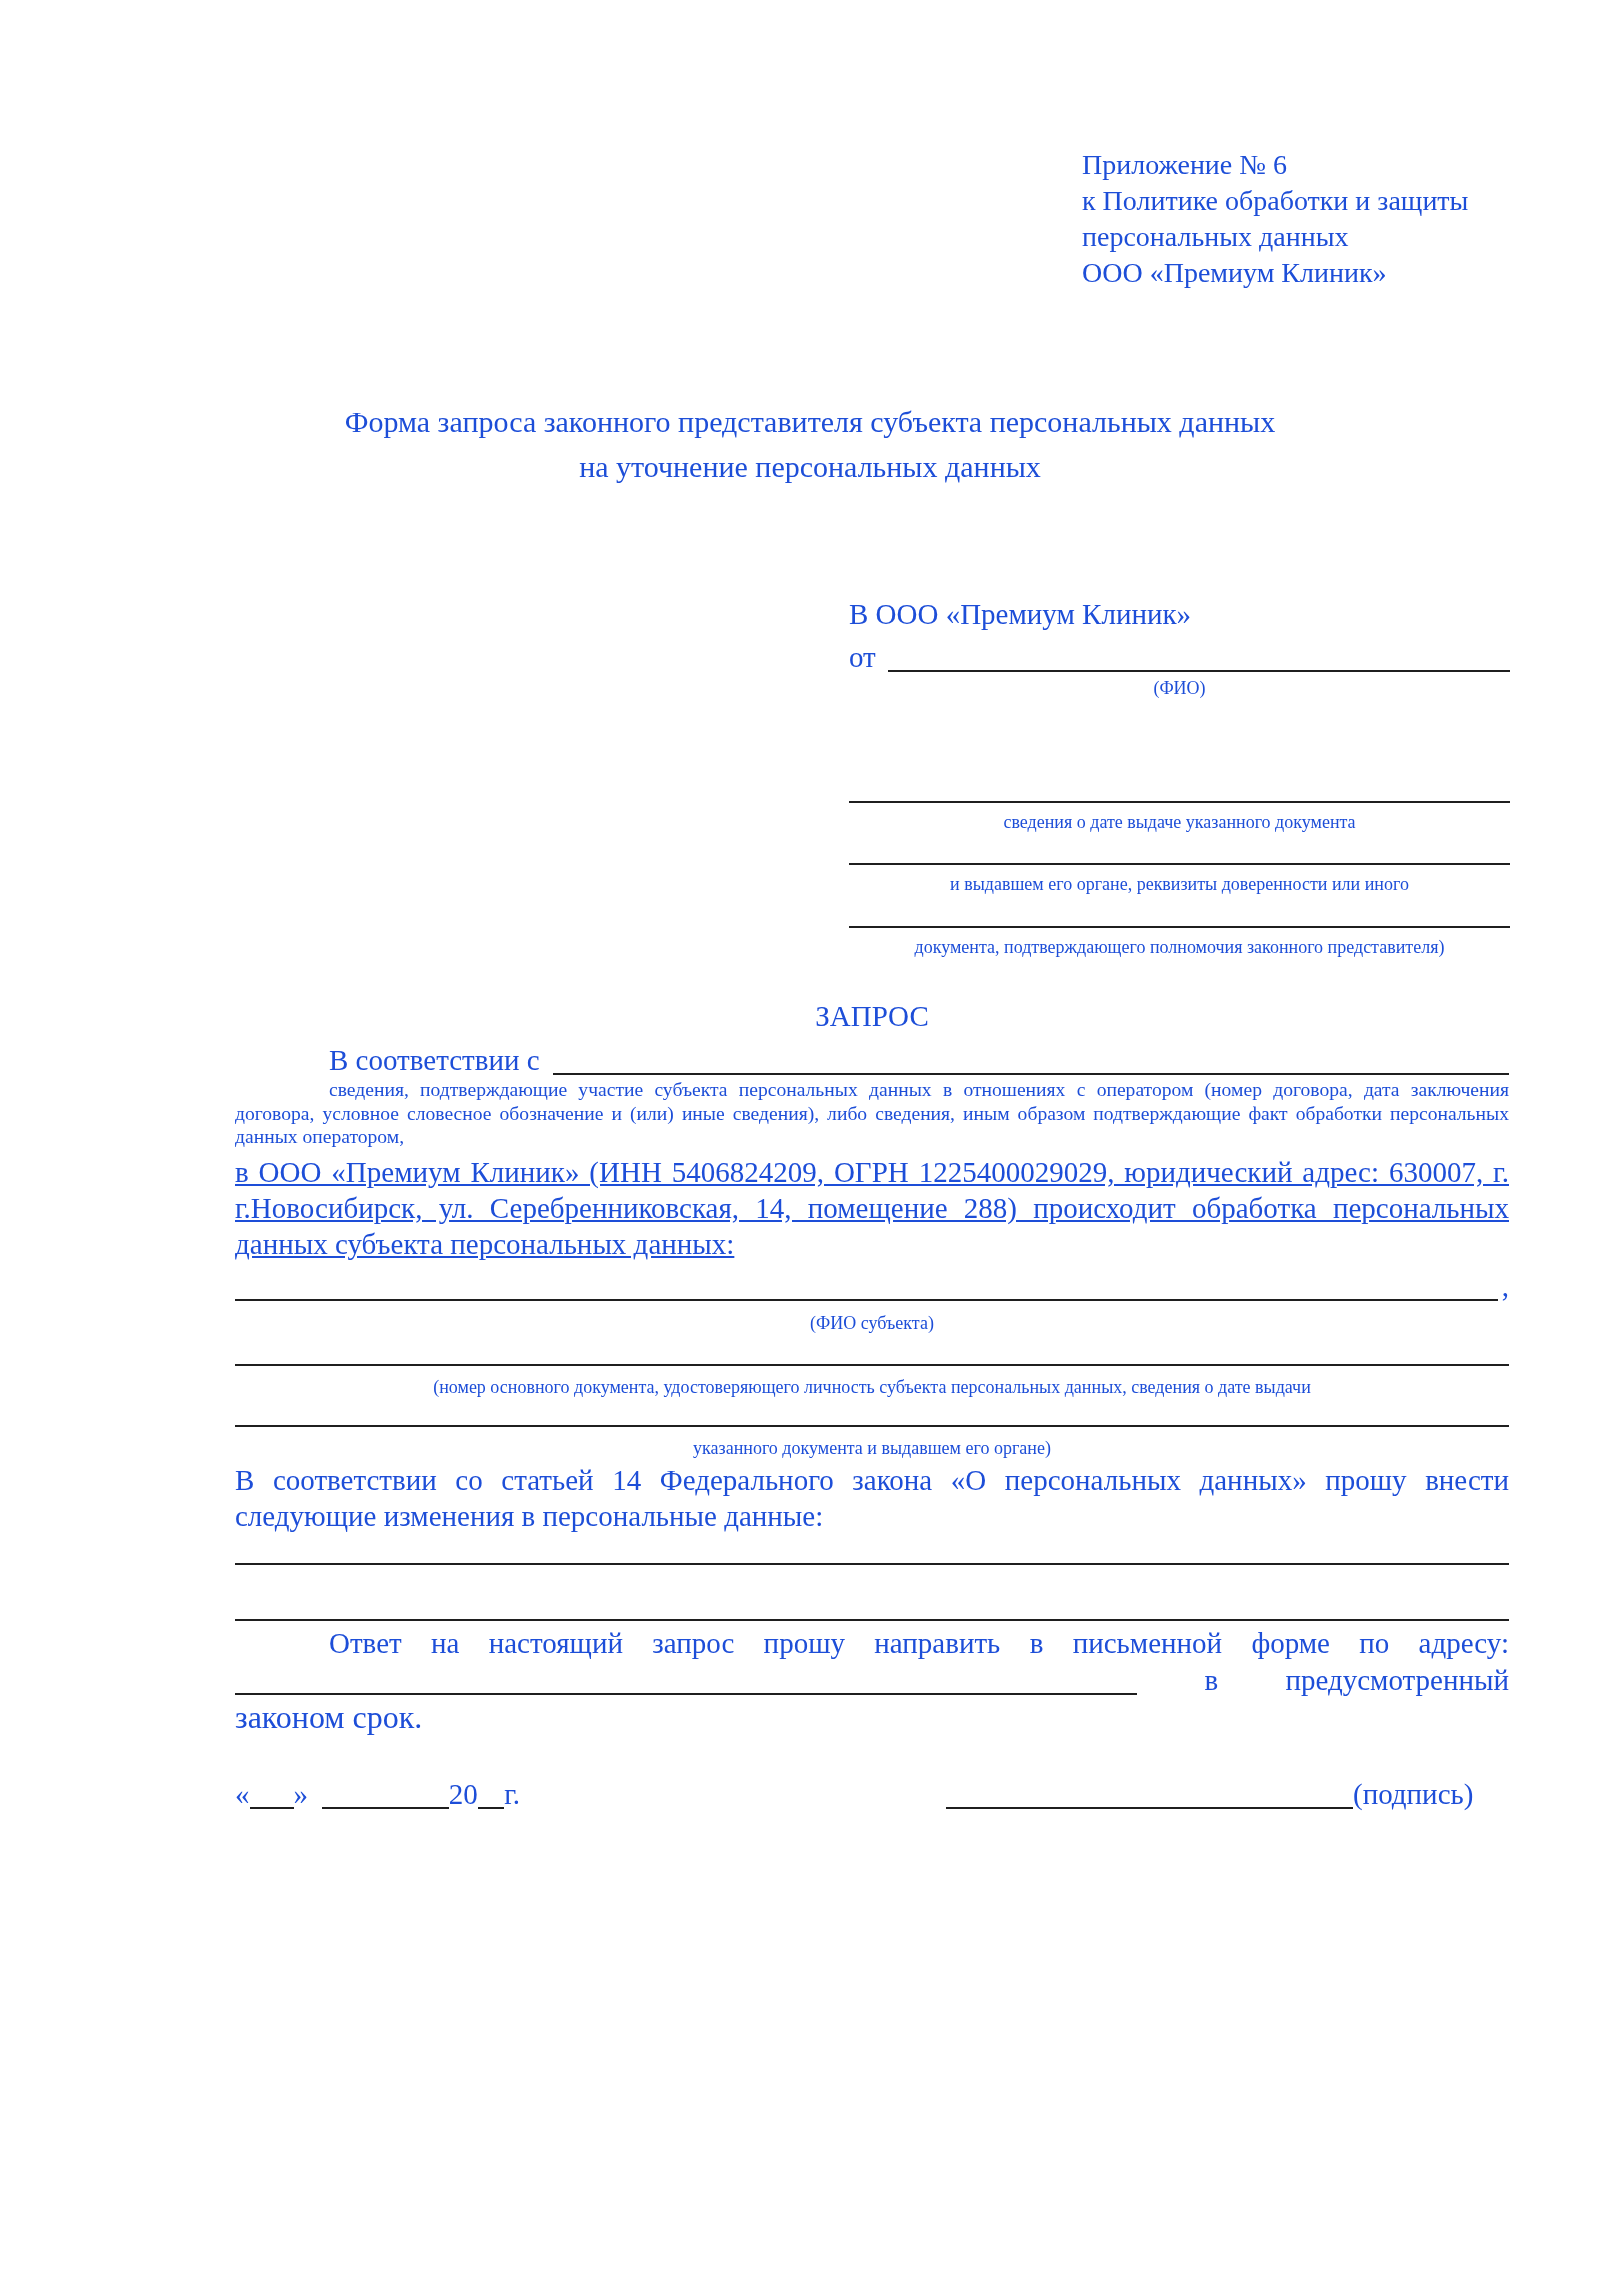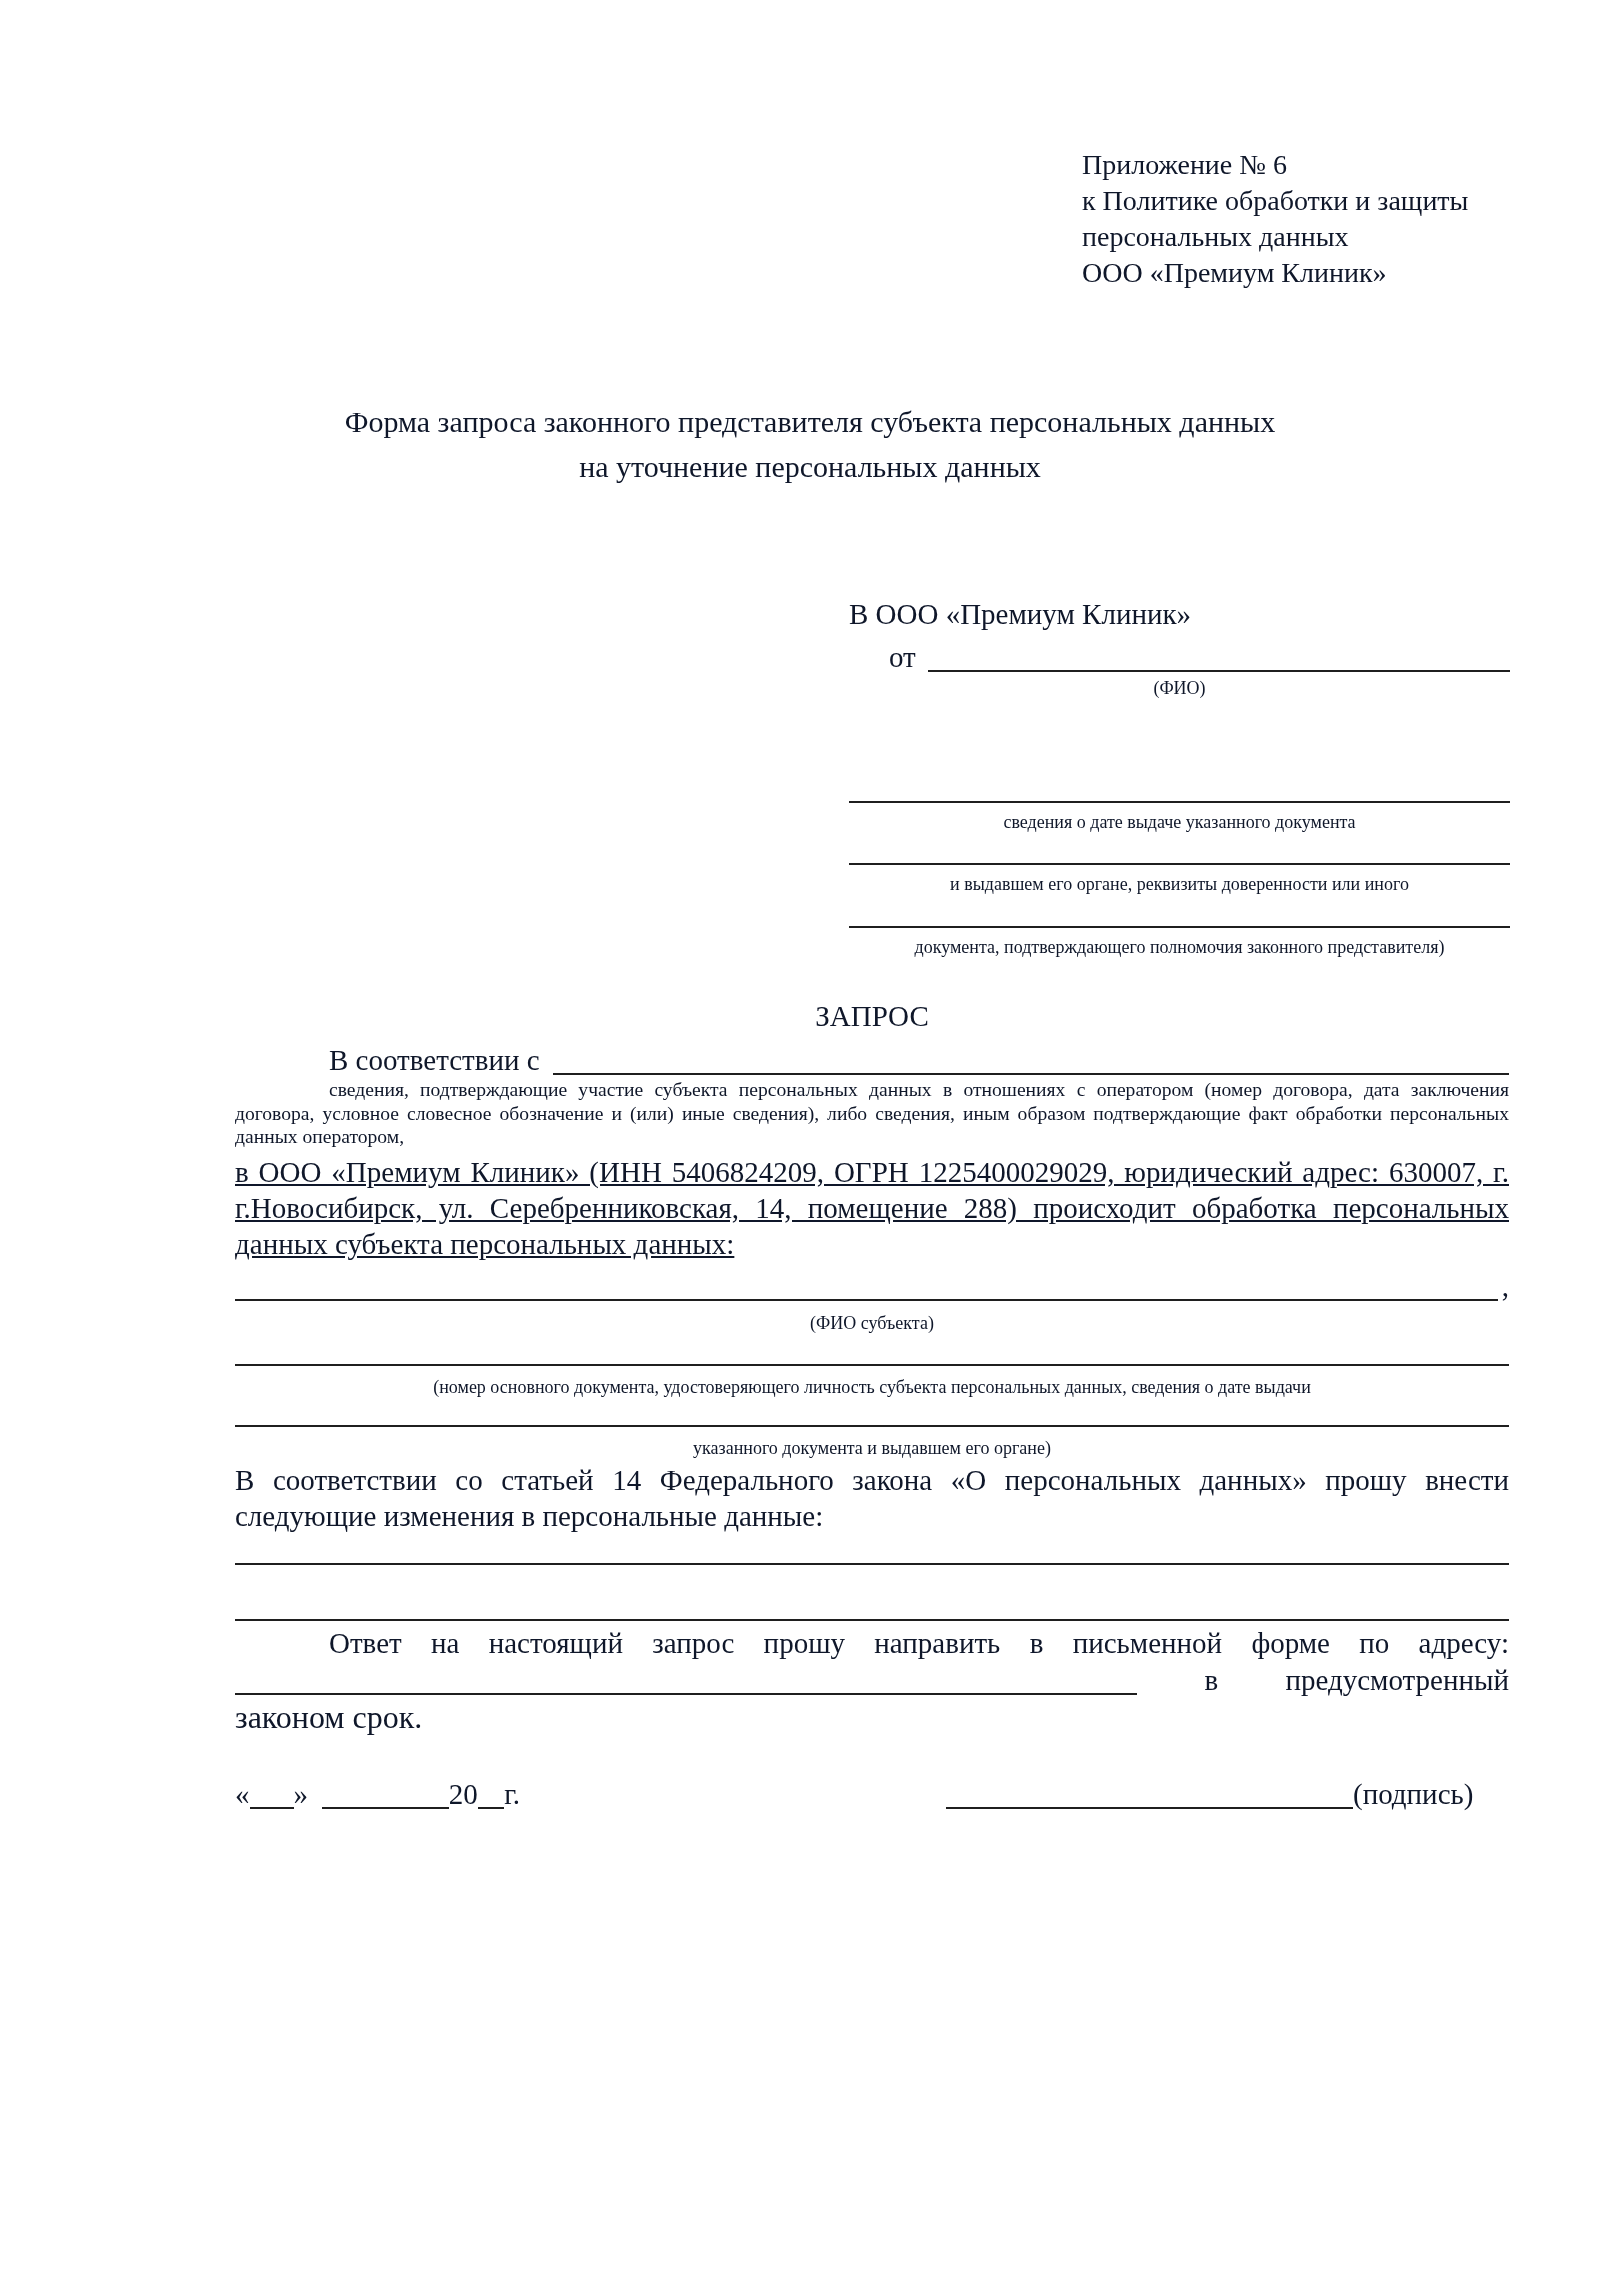--- a/index.html
+++ b/index.html
@@ -2,21 +2,21 @@
 <html><head>
 <meta charset="utf-8">
 <style>
   html, body { margin: 0; padding: 0; background: #ffffff; }
   .page {
     position: relative;
     width: 1621px;
     height: 2293px;
     background: #ffffff;
     font-family: "Liberation Serif", serif;
-    color: #0f172a;
+    color: #1d4ed8;
     overflow: hidden;
   }
   .abs { position: absolute; }
 
   
   .appendix {
     left: 1082px; top: 147px;
     font-size: 28px; line-height: 36px;
     white-space: nowrap;
   }
@@ -26,21 +26,21 @@
     left: 173px; top: 399px; width: 1274px;
     text-align: center;
     font-weight: normal;
     font-size: 30px; line-height: 45px;
   }
 
   
   .addressee { left: 849px; top: 596px; width: 661px; font-size: 29px; }
   .addr-org { line-height: 37px; white-space: nowrap; }
   .from-row { display: flex; align-items: flex-end; height: 39px; }
-  .from-row .lbl { line-height: 29px; margin-left: 40px; }
+  .from-row .lbl { line-height: 29px; }
   .fill-rule { flex: 1 1 auto; border-bottom: 2.9px solid #1f1f1f; height: 0; align-self: flex-end; margin-left: 11.8px; }
   .cap {
     font-size: 18px; line-height: 24.5px;
     text-align: center; white-space: nowrap;
   }
   .addr-fio-cap { margin-top: 3.9px; }
 
   
   .blank-row { left: 849px; width: 661px; }
   .blank-row .rule { border-bottom: 2.9px solid #1f1f1f; height: 0; width: 100%; }

